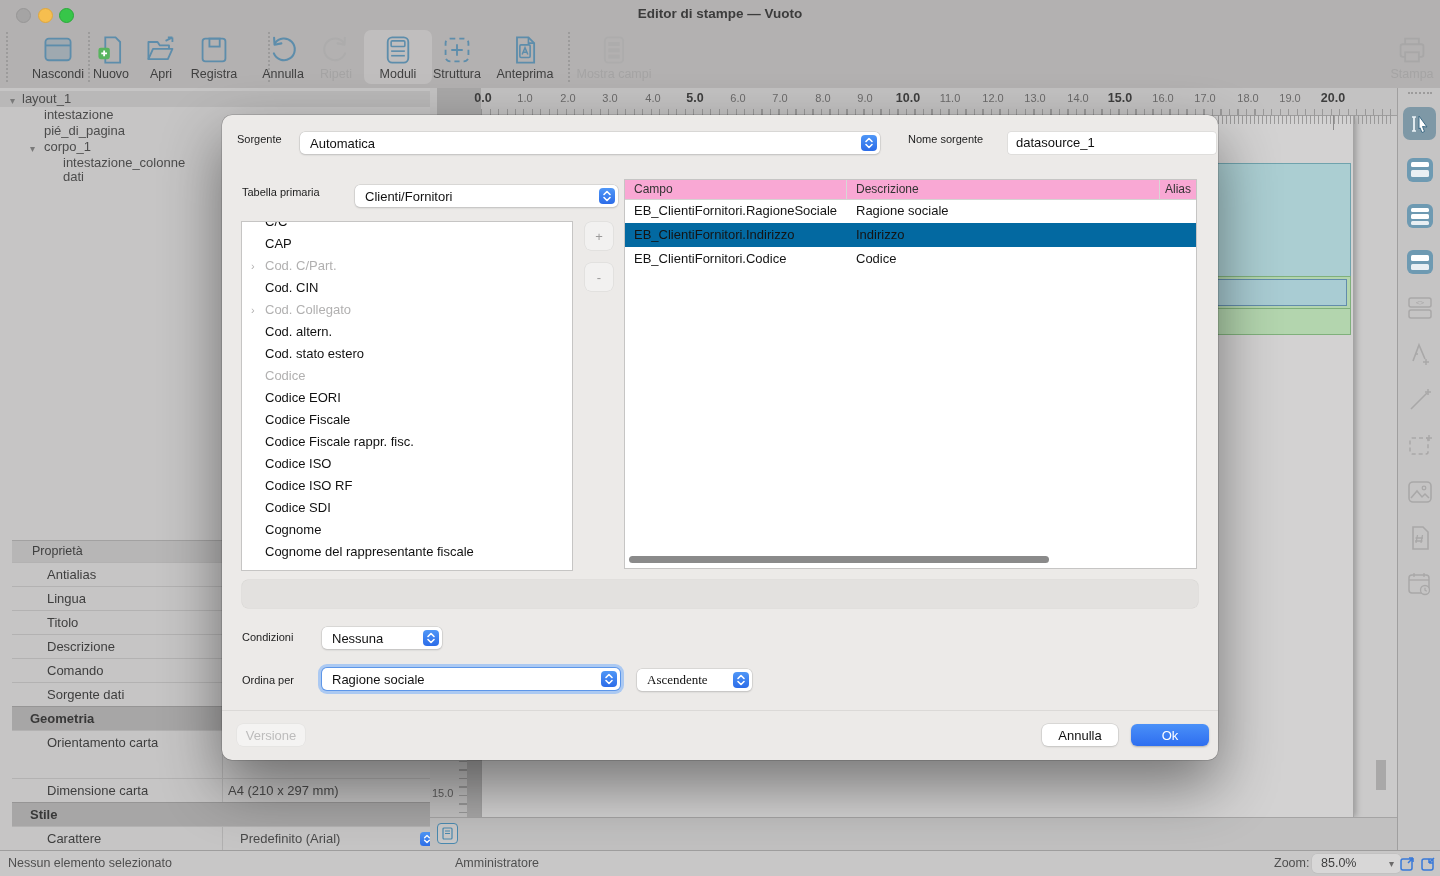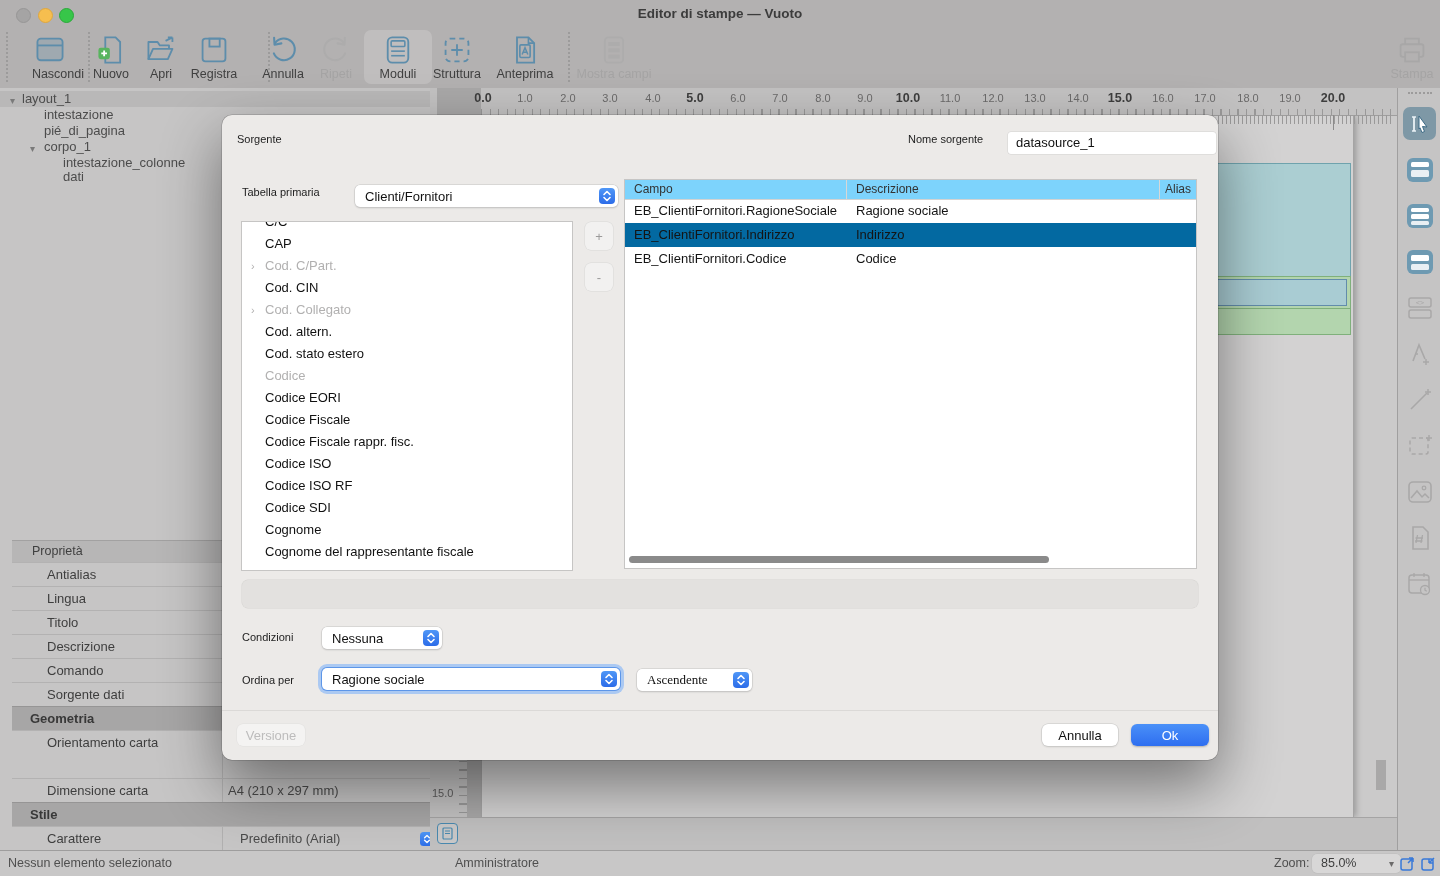--- a/index.html
+++ b/index.html
@@ -101,21 +101,21 @@
               box-shadow:0 0 0 1px #c6c5c4;overflow:hidden;}
   #field-list-inner{position:absolute;left:0;top:-11px;width:100%;}
   .fld{position:relative;height:22px;line-height:22px;font-size:13px;color:#111;padding-left:23px;white-space:nowrap;}
   .fld.dis{color:#b1b0b0;}
   .fld .fchev{position:absolute;left:9px;top:0;color:#b1b0b0;font-size:11px;}
 
   .pmbtn{width:28px;height:28px;background:#f2f1f0;border-radius:6px;box-shadow:0 0 0 0.5px #d8d7d6;
          color:#9b9a9a;font-size:13px;display:flex;align-items:center;justify-content:center;}
 
   #dtable{left:403px;top:65px;width:571px;height:388px;background:#fff;box-shadow:0 0 0 1px #c6c5c4;overflow:hidden;}
-  #dtable-head{position:absolute;left:0;top:0;width:100%;height:19px;background:#7dd3fc;border-bottom:1px solid #d4d3d2;
+  #dtable-head{position:absolute;left:0;top:0;width:100%;height:19px;background:#f9a8d4;border-bottom:1px solid #d4d3d2;
                font-size:12px;color:#333;}
   .thcell{position:absolute;top:0;height:19px;line-height:19px;padding-left:9px;border-right:1px solid #d8d7d6;box-sizing:border-box;}
   .trow{position:absolute;left:0;width:100%;height:24px;line-height:24px;font-size:13px;color:#141414;}
   .trow.alt{background:#0369a1;}
   .tcell{position:absolute;top:0;padding-left:9px;white-space:nowrap;}
   #dtable-scroll{position:absolute;left:4px;bottom:5px;width:420px;height:7px;background:#8a8a8a;border-radius:3.5px;}
 
   #cond-bar{left:20px;top:465px;width:956px;height:28px;background:#e3e1df;border-radius:6px;box-shadow:0 0 0 0.5px #d5d3d1;}
   #dlg-sep{left:0;top:595px;width:996px;height:1px;background:#dbd9d7;}
   .btn{position:absolute;height:22px;border-radius:6px;font-size:13px;display:flex;align-items:center;justify-content:center;}
@@ -135,21 +135,21 @@
 <body>
 
 <div class="abs" id="chrome">
   <div class="abs light" id="light-close"></div>
   <div class="abs light" id="light-min"></div>
   <div class="abs light" id="light-max"></div>
   <div class="abs" id="win-title">Editor di stampe — Vuoto</div>
 
   <div class="abs tsep" style="left:6px;"></div>
 
-  <div class="abs tbtn" style="left:16px;text-align:right;">
+  <div class="abs tbtn" style="left:24px;">
     <div class="ticon">
       <svg width="34" height="32" viewBox="0 0 28 28">
           <rect x="3" y="4" width="22" height="19" rx="3" fill="rgba(93,141,171,.22)" stroke="#5d8dab" stroke-width="1.6"></rect>
           <line x1="3" y1="10" x2="25" y2="10" stroke="#5d8dab" stroke-width="1.6"></line>
         </svg>
     </div>
     <div class="tlabel">Nascondi</div>
   </div>
   <div class="abs tsep" style="left:88px;"></div>
 
@@ -476,20 +476,29 @@
         <line x1="9" y1="4" x2="9" y2="8" stroke="#a9a8a8" stroke-width="1.3"></line>
         <line x1="19" y1="4" x2="19" y2="8" stroke="#a9a8a8" stroke-width="1.3"></line>
         <circle cx="20" cy="21" r="4.5" fill="#c5c4c4" stroke="#a9a8a8" stroke-width="1.3"></circle>
         <path d="M20 18.8 v2.4 l1.8 1" fill="none" stroke="#a9a8a8" stroke-width="1.2"></path>
       </svg>
   </div>
 </div>
 
 <div class="abs" id="dialog">
   <span class="abs dlabel" style="left:15px;top:18px;">Sorgente</span>
+  <div class="popup" style="left:78px;top:17px;width:570px;">
+    <span>Automatica</span>
+    <span class="cap">
+      <svg width="10" height="12" viewBox="0 0 10 12">
+          <path d="M2 4.5 5 1.5 8 4.5" stroke="#fff" stroke-width="1.6" fill="none" stroke-linecap="round" stroke-linejoin="round"></path>
+          <path d="M2 7.5 5 10.5 8 7.5" stroke="#fff" stroke-width="1.6" fill="none" stroke-linecap="round" stroke-linejoin="round"></path>
+        </svg>
+    </span>
+  </div>
   <span class="abs dlabel" style="left:686px;top:18px;">Nome sorgente</span>
   <div class="abs" id="name-field">datasource_1</div>
 
   <span class="abs dlabel" style="left:20px;top:71px;">Tabella primaria</span>
   <div class="popup" style="left:133px;top:70px;width:253px;">
     <span>Clienti/Fornitori</span>
     <span class="cap">
       <svg width="10" height="12" viewBox="0 0 10 12">
           <path d="M2 4.5 5 1.5 8 4.5" stroke="#fff" stroke-width="1.6" fill="none" stroke-linecap="round" stroke-linejoin="round"></path>
           <path d="M2 7.5 5 10.5 8 7.5" stroke="#fff" stroke-width="1.6" fill="none" stroke-linecap="round" stroke-linejoin="round"></path>

